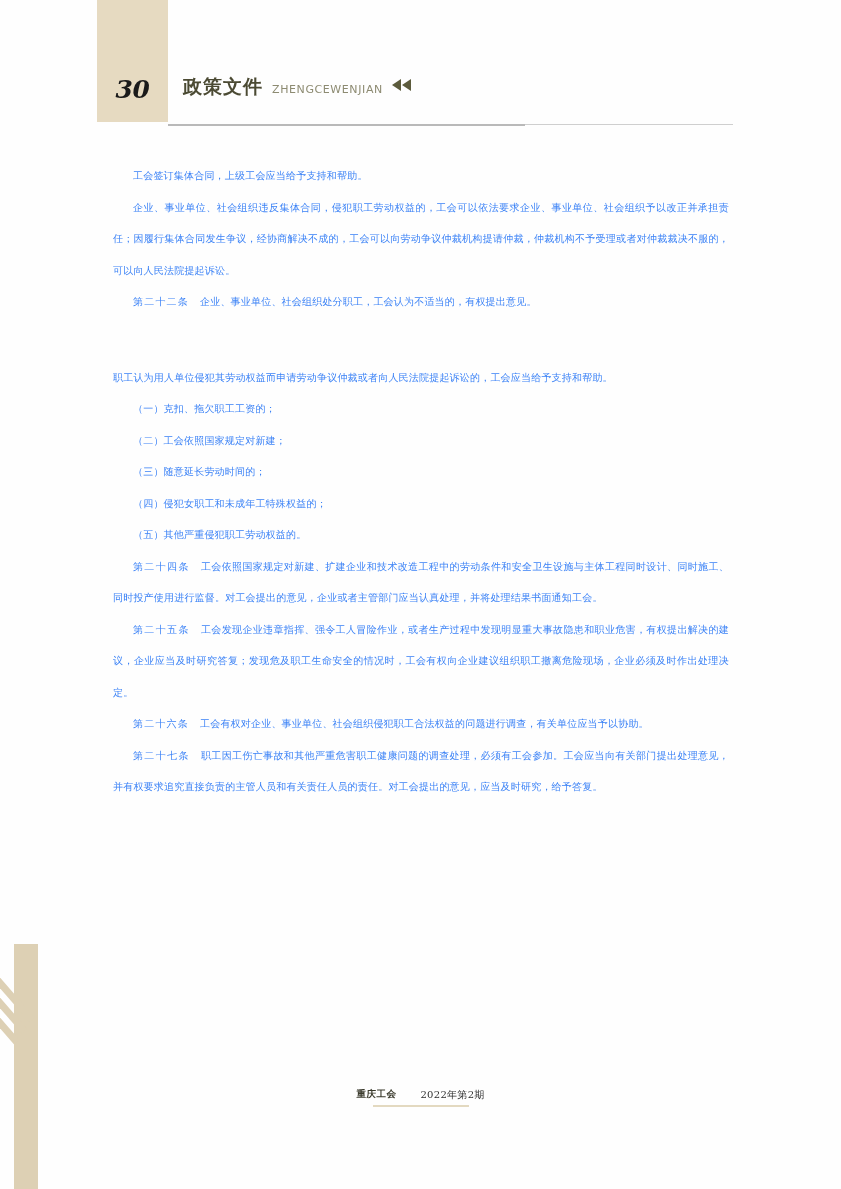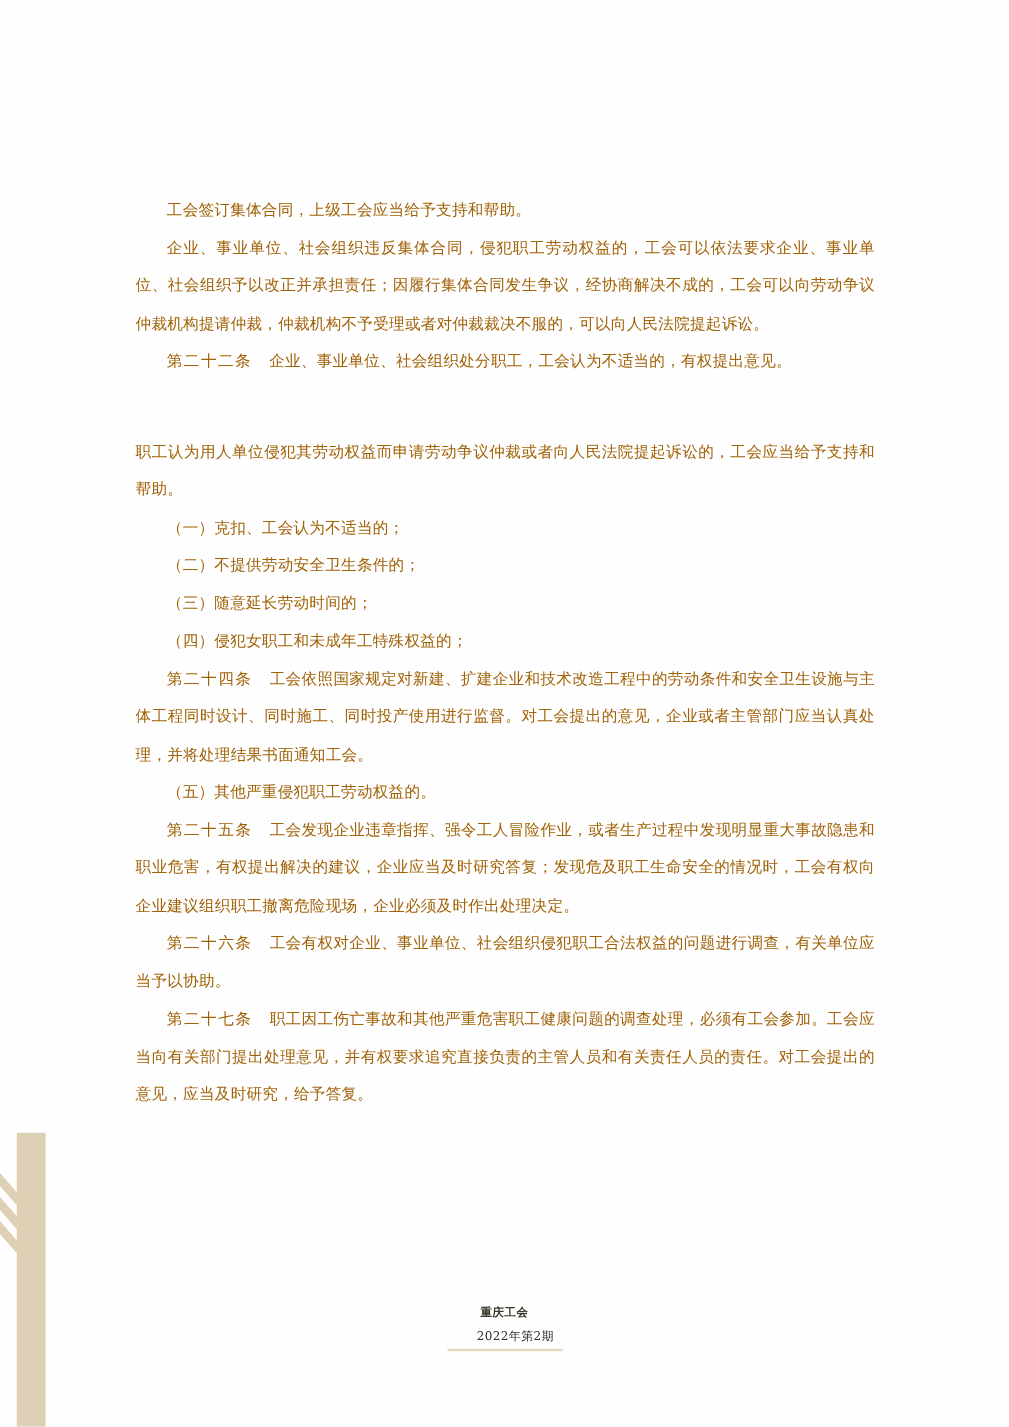--- a/index.html
+++ b/index.html
@@ -133,23 +133,23 @@
 
   
   .body {
     position: absolute;
     left: 113px;
     top: 160px;
     width: 616px;
   }
   p.para {
     margin: 0;
-    font-size: 13px;
+    font-size: 10px;
     line-height: 31.5px;
-    color: #a16207;
+    color: #3b82f6;
     text-align: justify;
     text-justify: inter-ideograph;
     letter-spacing: 0.2px;
   }
   p.indent { text-indent: 2em; }
   p.noindent { text-indent: 0; margin-top: 44px; }
   p.listitem { text-indent: 2em; }
   .art-label {
     font-weight: normal;
     letter-spacing: 1.2px;
@@ -161,21 +161,20 @@
     position: absolute;
     left: 0;
     top: 1082px;
     width: 841px;
     text-align: center;
   }
   .footer-inner {
     display: inline-flex;
     align-items: center;
     gap: 6px;
-    flex-direction: column;
   }
   .footer-brand {
     font-family: "DejaVu Serif", "Liberation Serif", serif;
     font-weight: bold;
     font-size: 9.5px;
     color: #3a3a2c;
     letter-spacing: 0.5px;
   }
   .footer-issue {
     font-family: "DejaVu Serif", "Liberation Serif", serif;
@@ -189,32 +188,50 @@
     width: 96px;
     height: 2px;
     background: #e3d9c0;
   }
 </style>
 </head>
 <body>
 
 <div class="page">
 
+  <div class="header">
+
+    <div class="page-num-block">
+      <span class="page-num">30</span>
+    </div>
+
+    <div class="header-title-row">
+      <span class="header-title-cn">政策文件</span>
+      <span class="header-title-py">ZHENGCEWENJIAN</span>
+      <span class="header-arrows">
+        <span class="tri"></span>
+        <span class="tri"></span>
+      </span>
+    </div>
+
+    <div class="header-rule"></div>
+    <div class="header-rule-tail"></div>
+  </div>
 
   <div class="body">
       <p class="para indent"><span>工会签订集体合同，上级工会应当给予支持和帮助。</span></p>
       <p class="para indent"><span>企业、事业单位、社会组织违反集体合同，侵犯职工劳动权益的，工会可以依法要求企业、事业单位、社会组织予以改正并承担责任；因履行集体合同发生争议，经协商解决不成的，工会可以向劳动争议仲裁机构提请仲裁，仲裁机构不予受理或者对仲裁裁决不服的，可以向人民法院提起诉讼。</span></p>
       <p class="para indent"><span class="art-label">第二十二条</span><span class="art-gap"></span><span>企业、事业单位、社会组织处分职工，工会认为不适当的，有权提出意见。</span></p>
       <p class="para noindent"><span>职工认为用人单位侵犯其劳动权益而申请劳动争议仲裁或者向人民法院提起诉讼的，工会应当给予支持和帮助。</span></p>
-      <p class="para listitem"><span>（一）克扣、工会认为不适当的；</span></p>
-      <p class="para listitem"><span>（二）不提供劳动安全卫生条件的；</span></p>
+      <p class="para listitem"><span>（一）克扣、拖欠职工工资的；</span></p>
+      <p class="para listitem"><span>（二）工会依照国家规定对新建；</span></p>
       <p class="para listitem"><span>（三）随意延长劳动时间的；</span></p>
       <p class="para listitem"><span>（四）侵犯女职工和未成年工特殊权益的；</span></p>
+      <p class="para listitem"><span>（五）其他严重侵犯职工劳动权益的。</span></p>
       <p class="para indent"><span class="art-label">第二十四条</span><span class="art-gap"></span><span>工会依照国家规定对新建、扩建企业和技术改造工程中的劳动条件和安全卫生设施与主体工程同时设计、同时施工、同时投产使用进行监督。对工会提出的意见，企业或者主管部门应当认真处理，并将处理结果书面通知工会。</span></p>
-      <p class="para listitem"><span>（五）其他严重侵犯职工劳动权益的。</span></p>
       <p class="para indent"><span class="art-label">第二十五条</span><span class="art-gap"></span><span>工会发现企业违章指挥、强令工人冒险作业，或者生产过程中发现明显重大事故隐患和职业危害，有权提出解决的建议，企业应当及时研究答复；发现危及职工生命安全的情况时，工会有权向企业建议组织职工撤离危险现场，企业必须及时作出处理决定。</span></p>
       <p class="para indent"><span class="art-label">第二十六条</span><span class="art-gap"></span><span>工会有权对企业、事业单位、社会组织侵犯职工合法权益的问题进行调查，有关单位应当予以协助。</span></p>
       <p class="para indent"><span class="art-label">第二十七条</span><span class="art-gap"></span><span>职工因工伤亡事故和其他严重危害职工健康问题的调查处理，必须有工会参加。工会应当向有关部门提出处理意见，并有权要求追究直接负责的主管人员和有关责任人员的责任。对工会提出的意见，应当及时研究，给予答复。</span></p>
     </div>
 
   <div class="left-deco">
     <div class="band"></div>
     <div class="stripe s1"></div>
     <div class="stripe s2"></div>
     <div class="stripe s3"></div>

